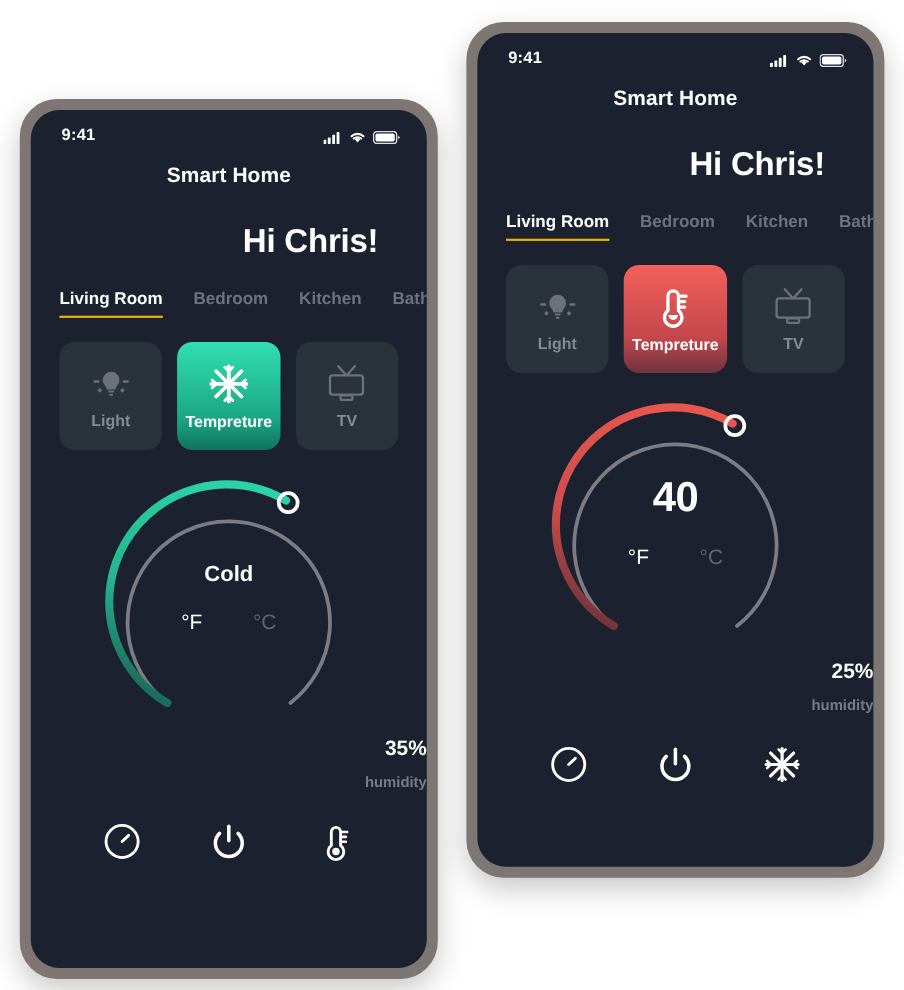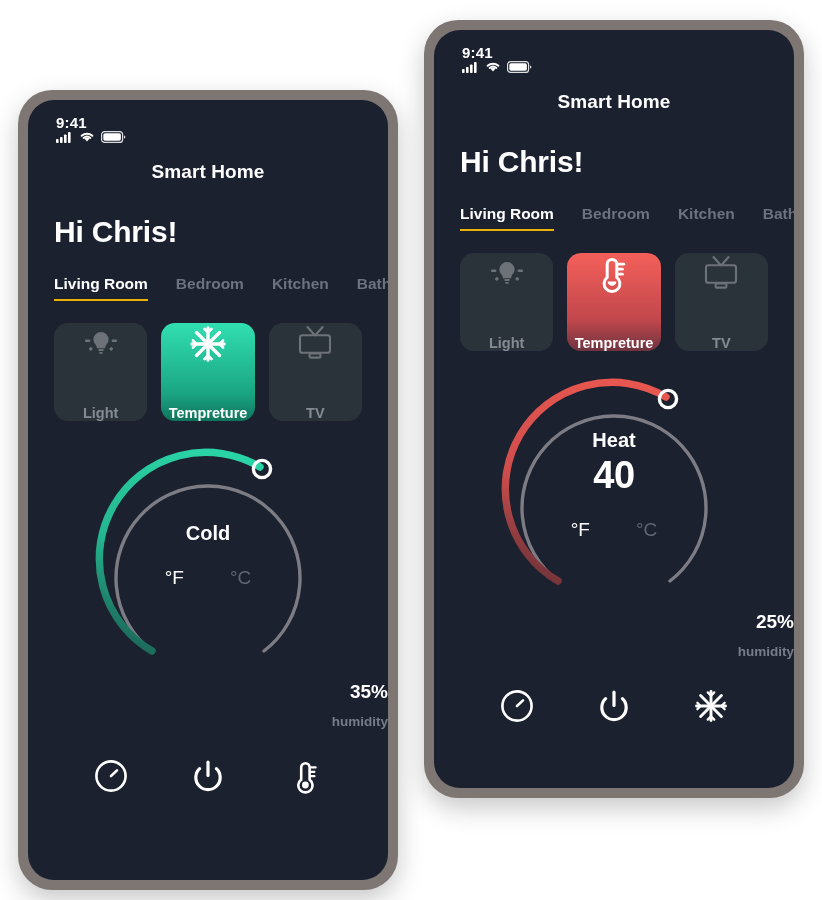--- a/index.html
+++ b/index.html
@@ -44,25 +44,24 @@
   #phone-right {
     left: 424px;
     top: 20px;
     width: 380px;
     height: 778px;
   }
 
   
   .status-bar {
     display: flex;
-    align-items: flex-start;
+    align-items: flex-end;
     justify-content: space-between;
     padding: 14px 24px 0 28px;
     box-sizing: border-box;
-    flex-direction: column;
   }
   .status-time {
     color: #ffffff;
     font-size: 15px;
     font-weight: bold;
     letter-spacing: 0.2px;
   }
   .status-icons {
     display: flex;
     align-items: center;
@@ -75,23 +74,24 @@
     color: #ffffff;
     font-size: 19px;
     font-weight: bold;
     margin-top: 18px;
     letter-spacing: 0.1px;
   }
   .greeting {
     color: #ffffff;
     font-size: 30px;
     font-weight: bold;
-    padding: 0 26px;
+    padding: 0 44px;
     margin-top: 32px;
     letter-spacing: -0.2px;
+    text-align: right;
   }
 
   
   .tabs {
     display: flex;
     align-items: flex-start;
     gap: 28px;
     padding: 0 26px;
     margin-top: 26px;
     white-space: nowrap;
@@ -117,21 +117,21 @@
     margin-top: 22px;
   }
   .card {
     flex: 1 1 0;
     height: 98px;
     border-radius: 14px;
     background: #2b333a;
     display: flex;
     flex-direction: column;
     align-items: center;
-    justify-content: space-between;
+    justify-content: center;
     gap: 6px;
     box-sizing: border-box;
   }
   .card-label {
     font-size: 14.5px;
     font-weight: bold;
     color: #848b92;
   }
   .card.active-cold {
     background: linear-gradient(180deg, #31dfb0 0%, #1aa583 72%, #10735c 100%);
@@ -440,21 +440,20 @@
               <stop offset="0%" stop-color="#6b3238"></stop>
               <stop offset="40%" stop-color="#cf4e4c"></stop>
               <stop offset="100%" stop-color="#e8574f"></stop>
             </linearGradient>
           </defs>
           <path d="M 62 212 A 92 92 0 1 1 174 212" fill="none" stroke="#7d7c84" stroke-width="3.4" stroke-linecap="round"></path>
           <path d="M 62 212 A 92 92 0 0 1 170 28" fill="none" stroke="url(#heatGrad)" stroke-width="7.4" stroke-linecap="round"></path>
           <circle cx="172" cy="30" r="8.6" fill="none" stroke="#ffffff" stroke-width="3.4"></circle>
         </svg>
         <div class="dial-center">
-          <div class="dial-mode">Heat</div>
           <div class="dial-value">40</div>
           <div class="dial-units">
             <span class="unit selected">°F</span>
             <span class="unit">°C</span>
           </div>
         </div>
       </div>
     </div>
 
     <div class="humidity">

